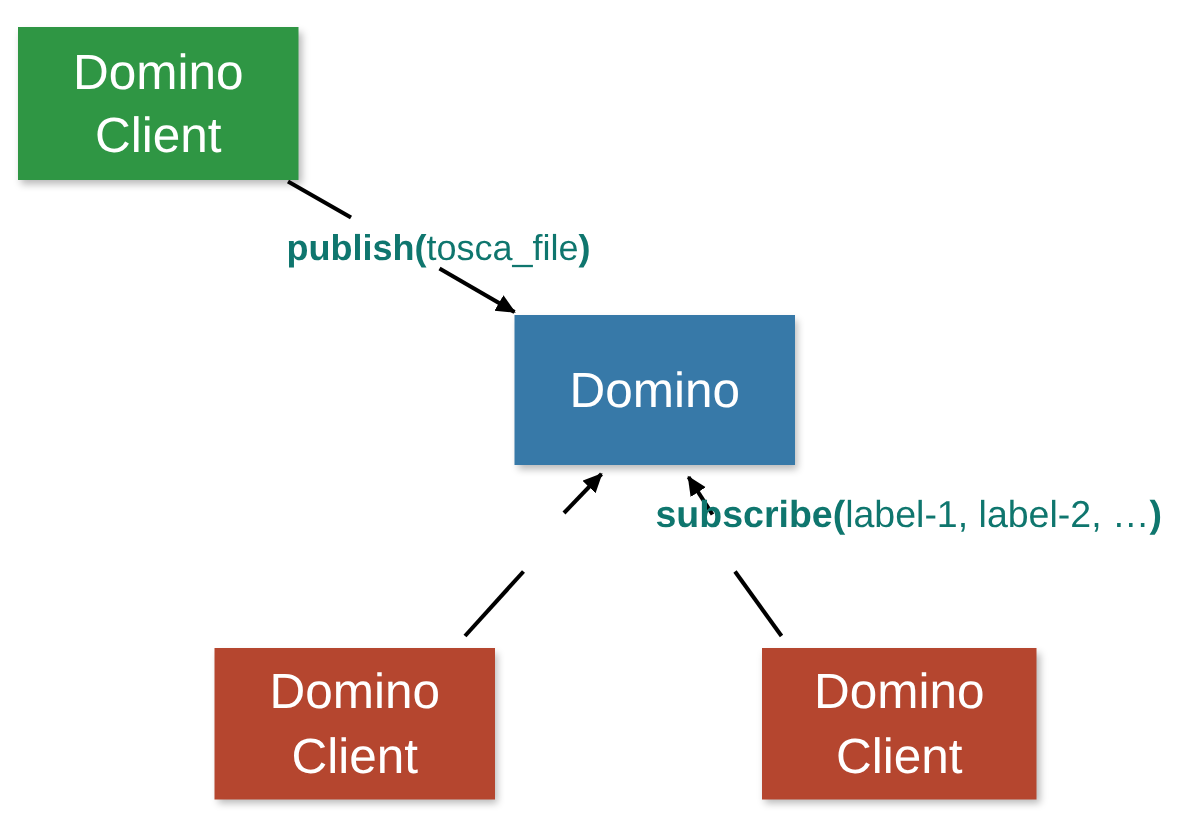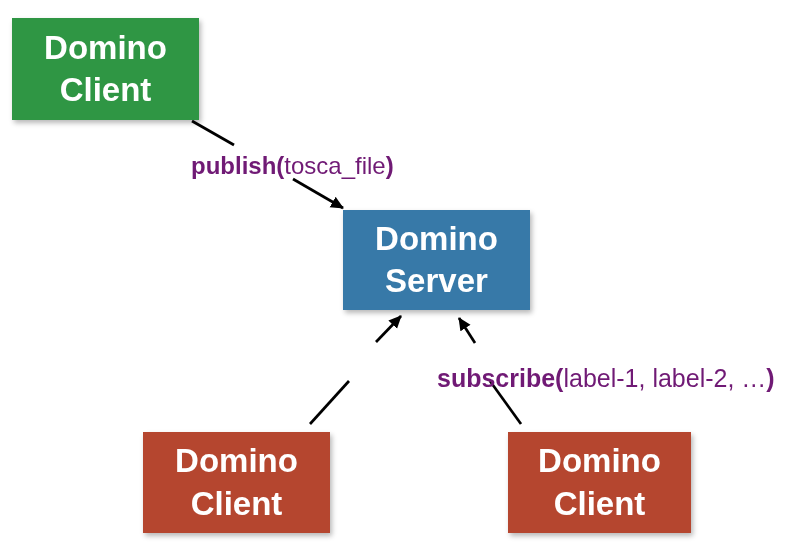--- a/index.html
+++ b/index.html
@@ -23,42 +23,42 @@
     height: 557px;
     pointer-events: none;
   }
   .node {
     position: absolute;
     display: flex;
     flex-direction: column;
     align-items: center;
     justify-content: center;
     text-align: center;
-    font-weight: 700;
+    font-weight: 400;
     font-size: 33px;
     line-height: 1.28;
     color: #ffffff;
     box-shadow: 2px 3px 5px rgba(0,0,0,0.28);
   }
   .node-publisher     { left: 12px;  top: 18px;  width: 187px; height: 102px; }
   .node-server        { left: 343px; top: 210px; width: 187px; height: 100px; }
   .node-sub-left      { left: 143px; top: 432px; width: 187px; height: 101px; }
   .node-sub-right     { left: 508px; top: 432px; width: 183px; height: 101px; }
   .edge-label {
     position: absolute;
     font-size: 25px;
     line-height: 1.15;
-    color: #701a75;
+    color: #0f766e;
     white-space: nowrap;
     font-weight: 400;
   }
   .edge-label .b { font-weight: 700; }
   .label-publish   { left: 191px; top: 152px; font-size: 24px; }
   .label-sub-left  { left: 58px;  top: 347px; }
-  .label-sub-right { left: 437px; top: 364px; }
+  .label-sub-right { left: 437px; top: 329px; }
 </style>
 </head>
 <body>
 
 <div class="canvas">
 
   <svg class="arrow-layer" viewBox="0 0 786 557" xmlns="http://www.w3.org/2000/svg">
     <defs>
       <marker id="ah" markerUnits="userSpaceOnUse" markerWidth="15" markerHeight="13" refX="12" refY="6" orient="auto">
         <path d="M0,0 L13,6 L0,12 Z" fill="#000000"></path>
@@ -72,21 +72,20 @@
     <line x1="475" y1="343" x2="459" y2="318" stroke-width="2.7" marker-end="url(#ah)" stroke="#000000"></line>
   </svg>
 
   <div class="node node-publisher" style="background-color: rgb(47, 150, 68); color: rgb(255, 255, 255);">
     <div>Domino</div>
     <div>Client</div>
   </div>
 
   <div class="node node-server" style="background-color: rgb(55, 121, 168); color: rgb(255, 255, 255);">
     <div>Domino</div>
-    <div>Server</div>
   </div>
 
   <div class="node node-sub-left" style="background-color: rgb(181, 70, 47); color: rgb(255, 255, 255);">
     <div>Domino</div>
     <div>Client</div>
   </div>
 
   <div class="node node-sub-right" style="background-color: rgb(181, 70, 47); color: rgb(255, 255, 255);">
     <div>Domino</div>
     <div>Client</div>

